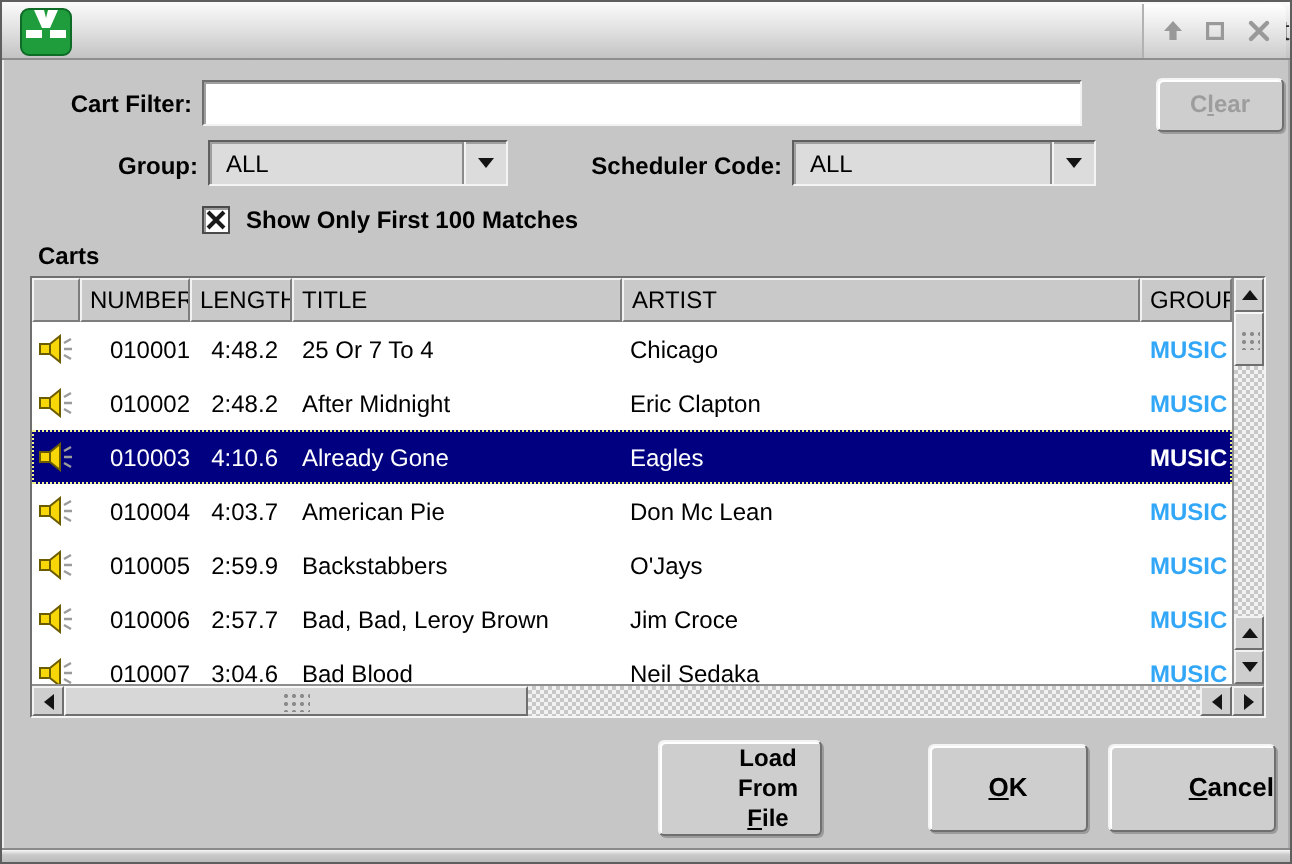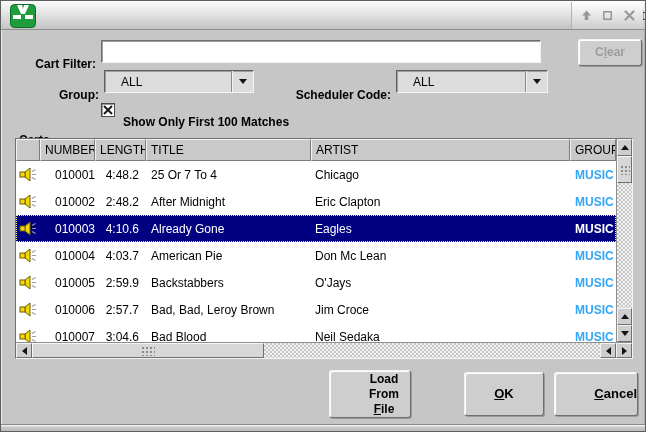--- a/index.html
+++ b/index.html
@@ -29,21 +29,21 @@
     position:absolute; right:2px; top:1px; height:27px; width:72px;
     display:flex; align-items:center; justify-content:space-between;
     padding:0 7px;
     border-left:1px solid #b2b2b2;
     background: linear-gradient(#ffffff, #e4e4e4 55%, #cccccc);
     border-top-right-radius:4px;
   }
   .winbtn { width:14px; height:14px; display:flex; align-items:center; justify-content:center; cursor:default; }
 
   
-  .lbl { position:absolute; font-size:12px; font-weight:bold; color:#000;margin-top:12px; }
+  .lbl { position:absolute; font-size:12px; font-weight:bold; color:#000; }
 
   .textfield {
     position:absolute; background:#fff;
     border:1px solid; border-color:#6e6e6e #f2f2f2 #f2f2f2 #6e6e6e;
     box-shadow: inset 1px 1px 0 #9f9f9f;
     font-size:12px; padding:2px 4px;
     font-family:"Liberation Sans","DejaVu Sans",sans-serif;
   }
 
   .btn {
@@ -57,21 +57,21 @@
   }
   .btn.disabled { color:#9d9d9d; }
   .btn u { text-decoration:underline; }
 
   .combo {
     position:absolute; height:23px; background:#dcdcdc;
     border:1px solid; border-color:#5f5f5f #f4f4f4 #f4f4f4 #5f5f5f;
     box-shadow: inset 1px 1px 0 #9f9f9f;
     display:flex; align-items:center;
   }
-  .combo-value { flex:1; font-size:12px; color:#000; padding-left:16px; }
+  .combo-value { flex:1; font-size:12px; color:#000; padding-left:8px; }
   .combo-arrow-box {
     width:22px; height:100%; display:flex; align-items:center; justify-content:center;
     border-left:1px solid #8a8a8a; box-shadow: inset 1px 0 0 #f2f2f2;
   }
   .tri-down { width:0; height:0; border-left:4px solid transparent; border-right:4px solid transparent; border-top:5px solid #141414; }
   .tri-up { width:0; height:0; border-left:4px solid transparent; border-right:4px solid transparent; border-bottom:5px solid #141414; }
   .tri-left { width:0; height:0; border-top:4px solid transparent; border-bottom:4px solid transparent; border-right:5px solid #141414; }
   .tri-right { width:0; height:0; border-top:4px solid transparent; border-bottom:4px solid transparent; border-left:5px solid #141414; }
 
   .checkbox {

